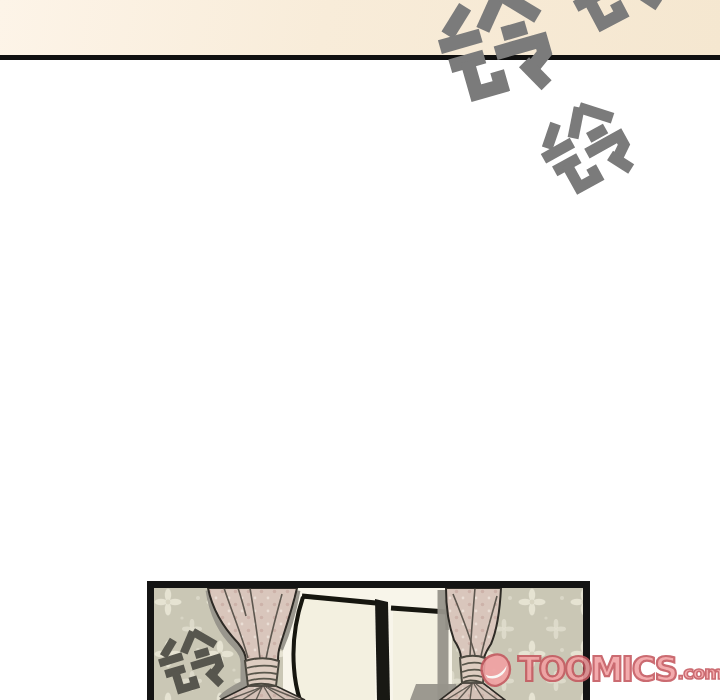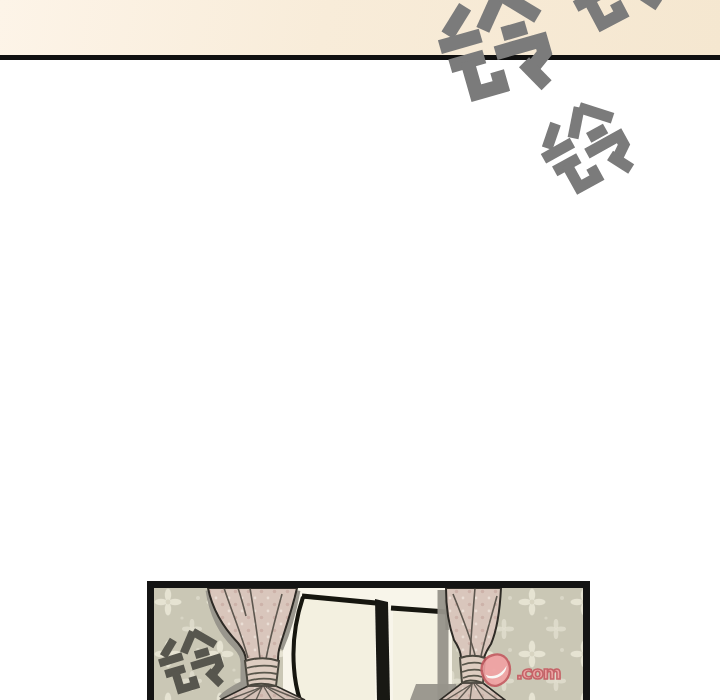--- a/index.html
+++ b/index.html
@@ -215,16 +215,17 @@
       </svg>
   </span>
 
   <div class="watermark">
     <svg width="38" height="38" viewBox="0 0 40 40">
       <g transform="rotate(-18 20 20)">
         <path d="M5,20 C5,10 12,4 21,4 C31,4 36,11 35,20 C34,30 26,36 17,36 C9,36 5,29 5,20 Z" fill="#f2a0a2" stroke="#c4575e" stroke-width="2.5"></path>
         <path d="M8,21 C14,27 24,27 32,19 C29,28 17,31 9,25 Z" fill="#ffffff"></path>
       </g>
     </svg>
+    <span class="brand">TOOMICS</span>
     <span class="suffix">.com</span>
   </div>
 
 </div>
 
 </body></html>

